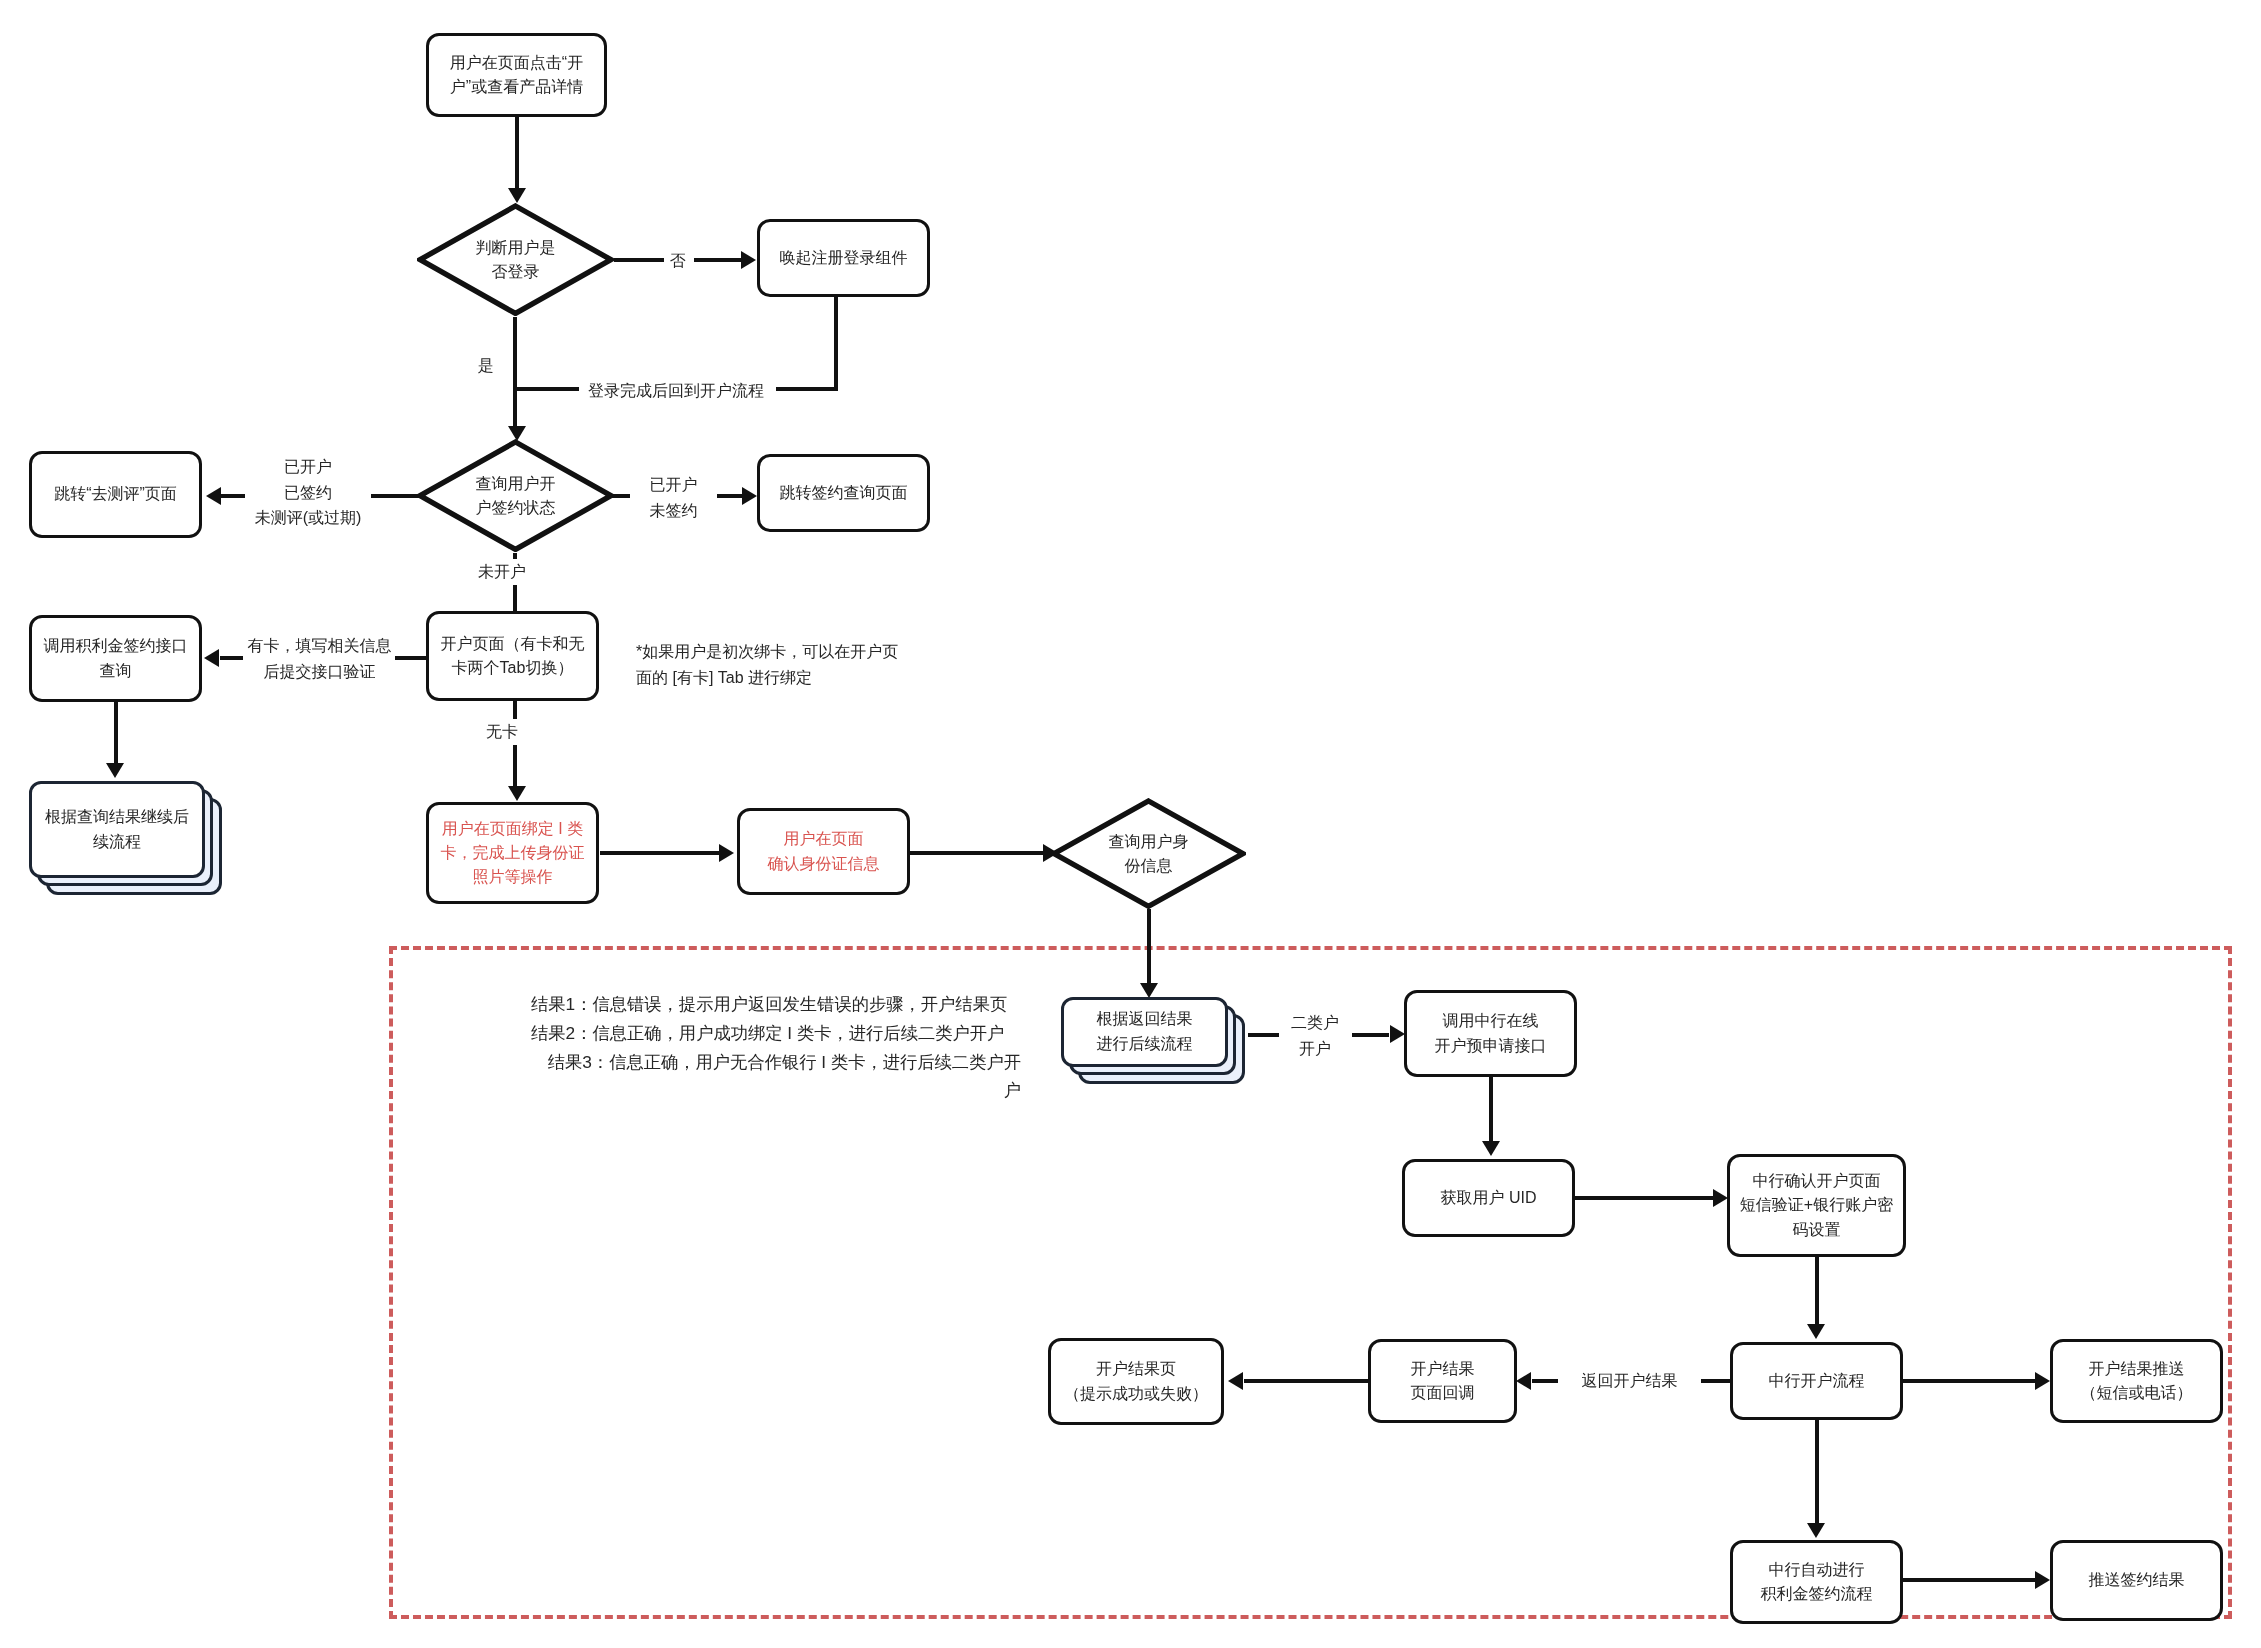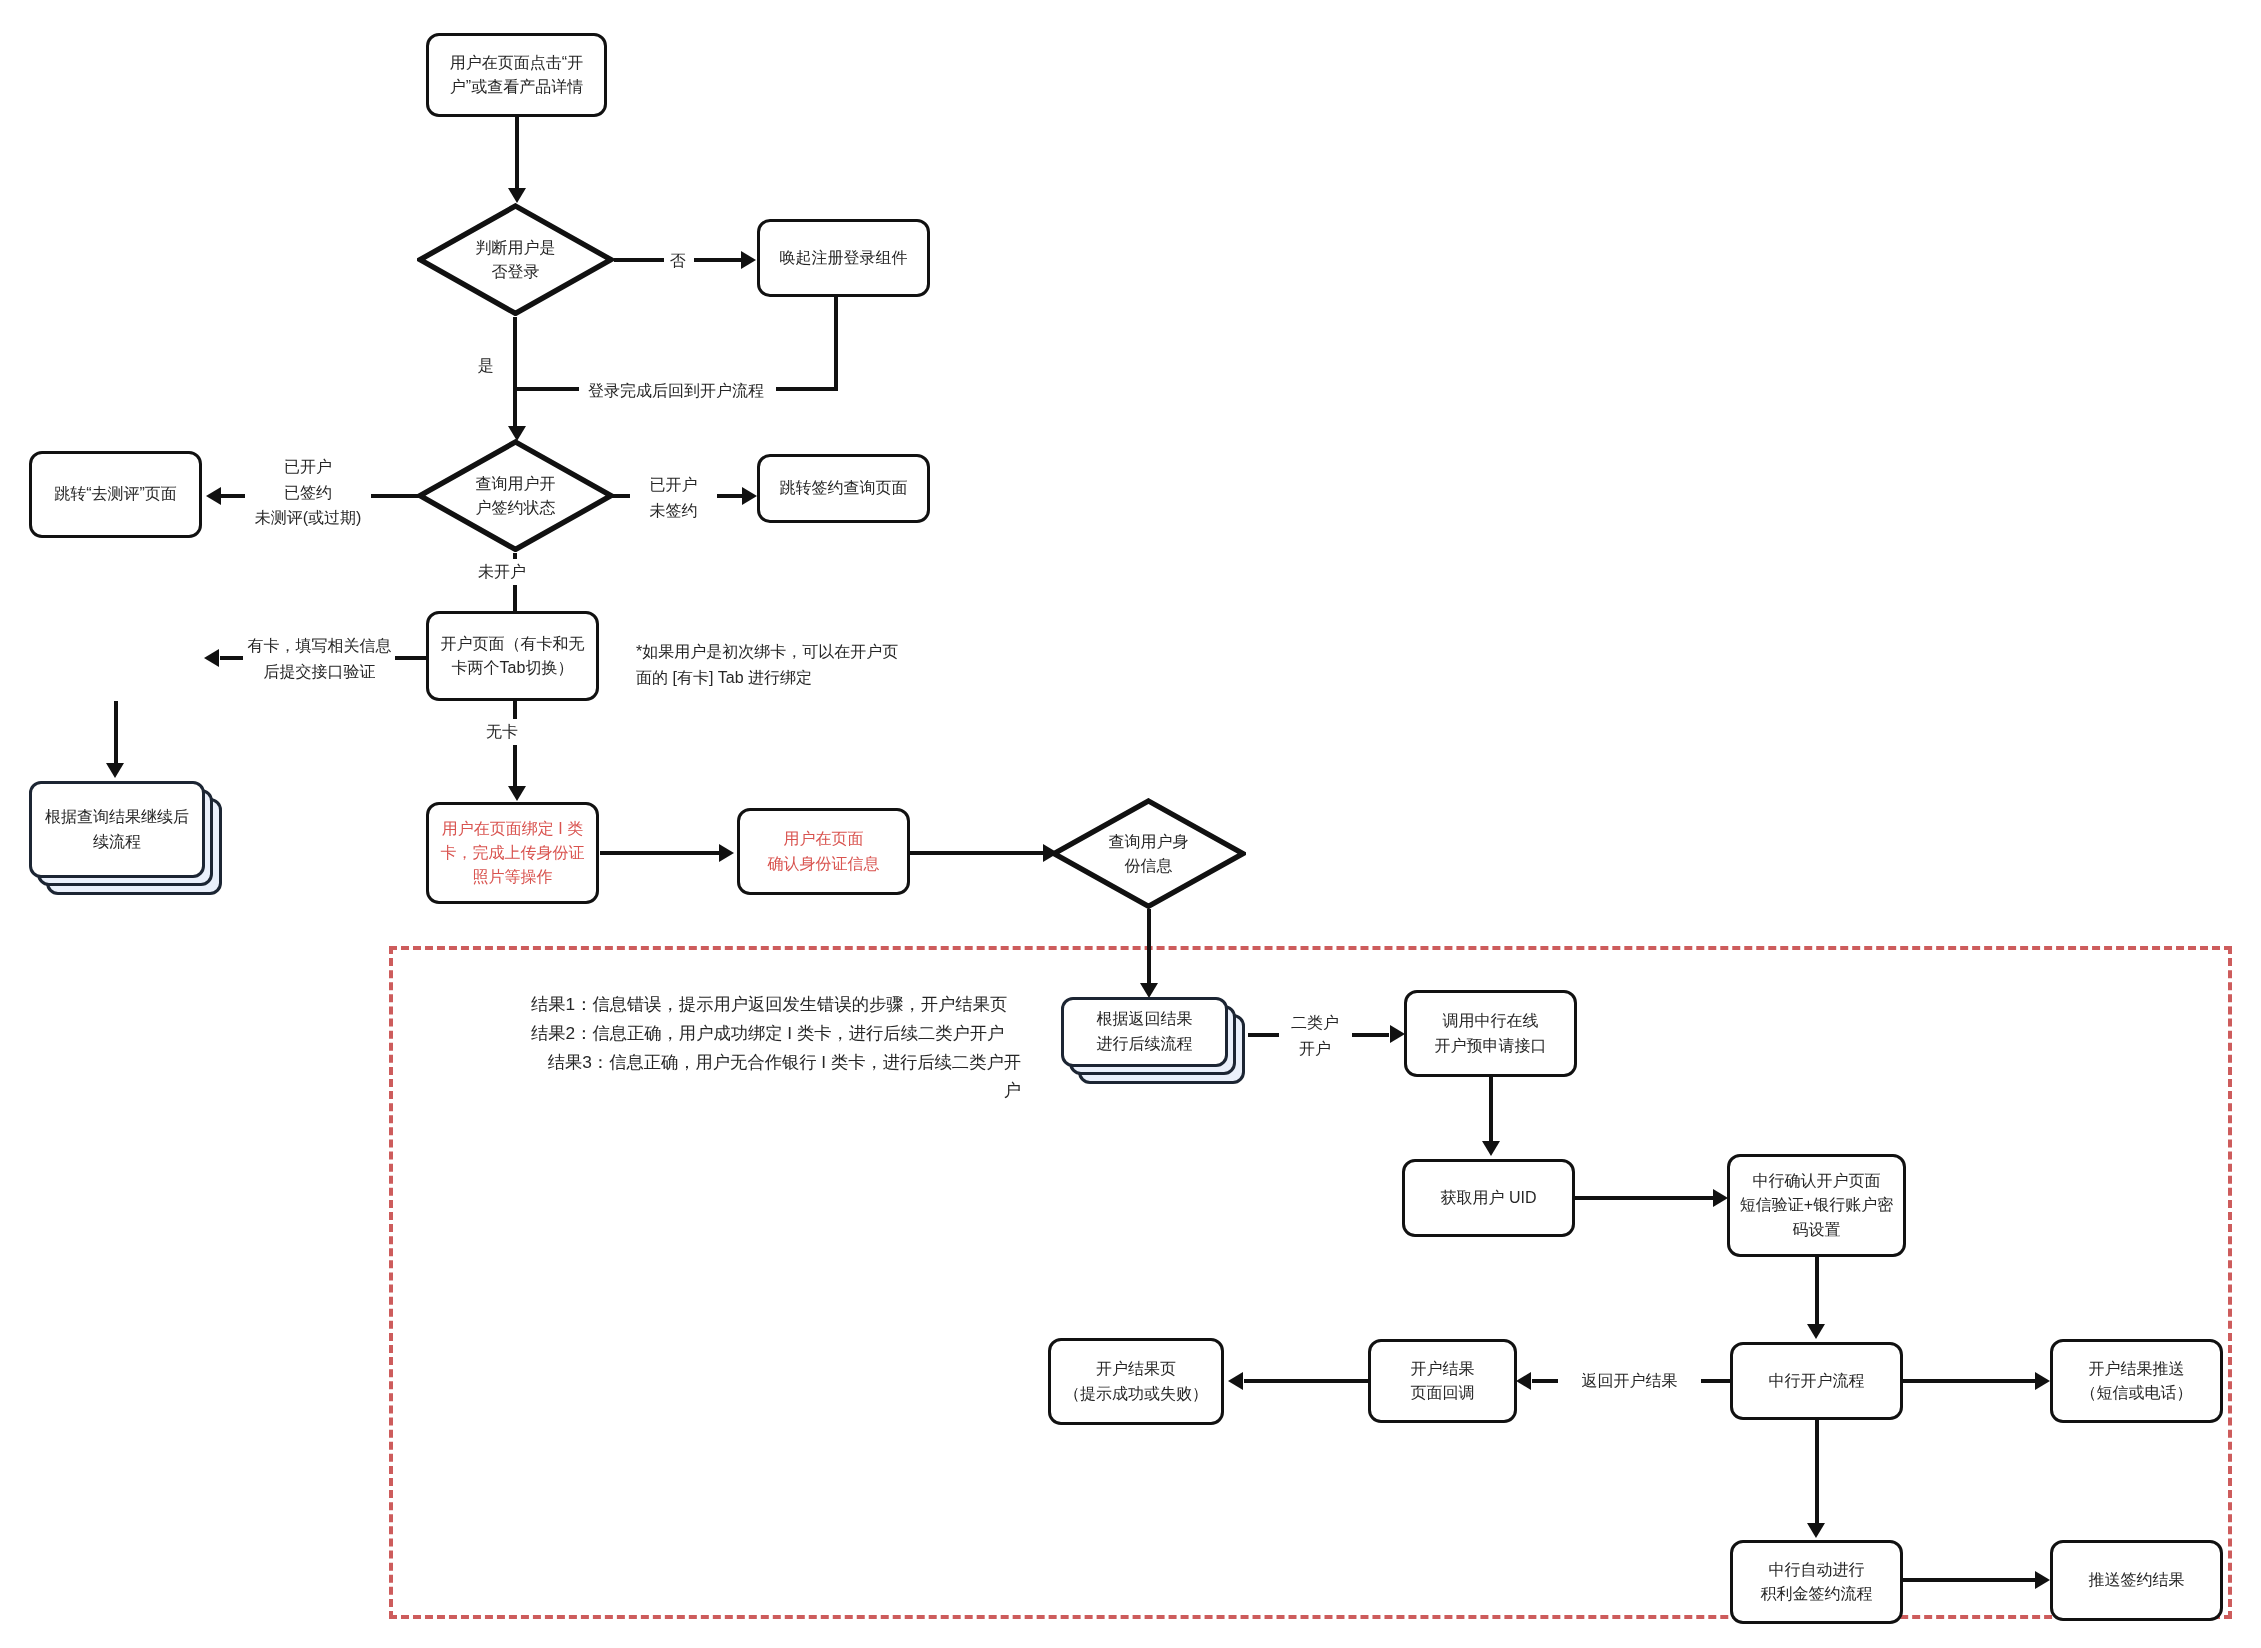--- a/index.html
+++ b/index.html
@@ -205,21 +205,21 @@
   <div class="node rect fs-node" style="left:29px; top:451px; width:173px; height:87px;">
     <span class="lbl">跳转“去测评”页面</span>
   </div>
 
   <div class="ln lnh" style="left:611px; top:494px; width:24px;"></div>
   <div class="etext fs-edge" style="left:630px; top:472px; width:87px;">已开户
 未签约</div>
   <div class="ln lnh" style="left:713px; top:494px; width:29px;"></div>
   <div class="arrow arr-right" style="left:742px; top:487px;"></div>
 
-  <div class="node rect fs-node" style="left:757px; top:454px; width:173px; height:69px;">
+  <div class="node rect fs-node" style="left:757px; top:454px; width:173px; height:78px;">
     <span class="lbl">跳转签约查询页面</span>
   </div>
 
   <div class="ln lnv" style="left:513px; top:553px; height:105px;"></div>
   <div class="etext fs-edge" style="left:472px; top:559px; width:60px;">未开户</div>
   <div class="arrow arr-down" style="left:508px; top:656px;"></div>
 
   <div class="node rect fs-node" style="left:426px; top:611px; width:173px; height:90px;">
     <span class="lbl">开户页面（有卡和无
 卡两个Tab切换）</span>
@@ -227,20 +227,24 @@
 
   <div class="etext fs-note left" style="left:636px; top:639px; width:311px; text-align:left;">*如果用户是初次绑卡，可以在开户页
 面的 [有卡] Tab 进行绑定</div>
 
   <div class="ln lnh" style="left:395px; top:656px; width:36px;"></div>
   <div class="etext fs-edge" style="left:245px; top:633px; width:149px;">有卡，填写相关信息
 后提交接口验证</div>
   <div class="ln lnh" style="left:220px; top:656px; width:23px;"></div>
   <div class="arrow arr-left" style="left:204px; top:649px;"></div>
 
+  <div class="node rect fs-node" style="left:29px; top:615px; width:173px; height:87px;">
+    <span class="lbl">调用积利金签约接口
+查询</span>
+  </div>
 
   <div class="ln lnv" style="left:114px; top:701px; height:63px;"></div>
   <div class="arrow arr-down" style="left:106px; top:763px;"></div>
 
   <div class="stack" style="left:29px; top:781px; width:193px; height:114px;">
     <div class="sheet s3" style="width:176px; height:97px;"></div>
     <div class="sheet s2" style="width:176px; height:97px;"></div>
     <div class="sheet s1" style="width:176px; height:97px;"></div>
     <div class="stxt fs-node" style="width:176px; height:97px;">根据查询结果继续后
 续流程</div>

